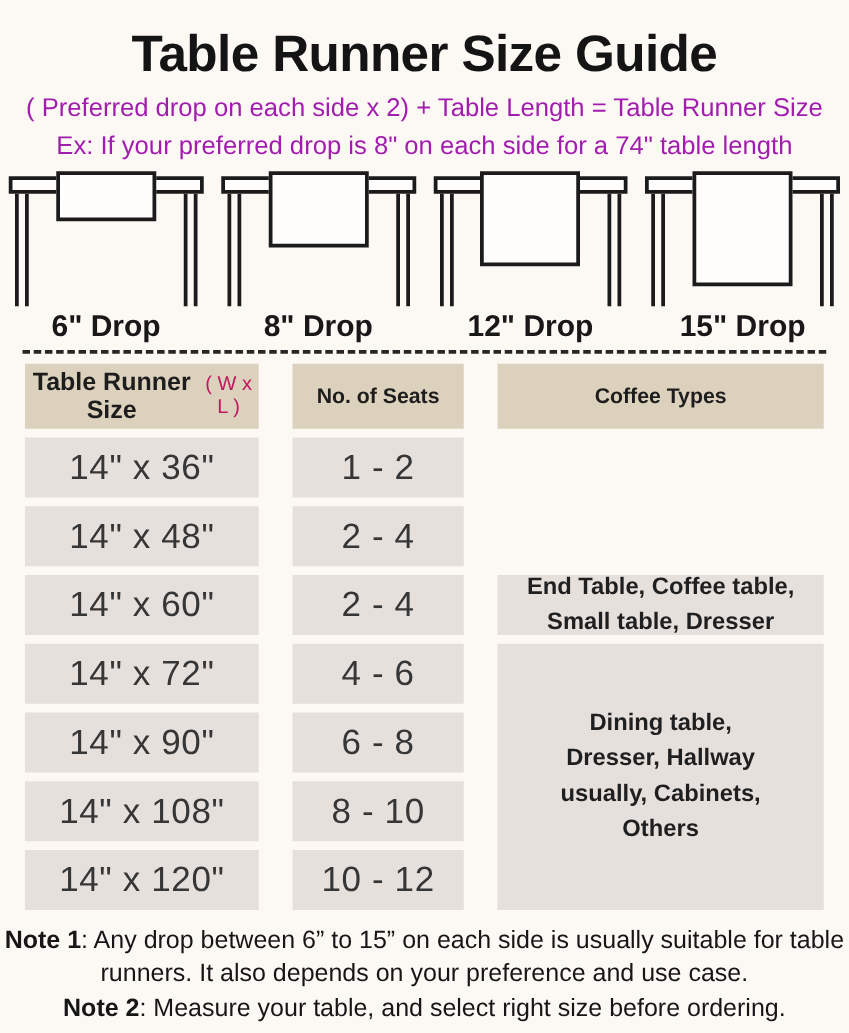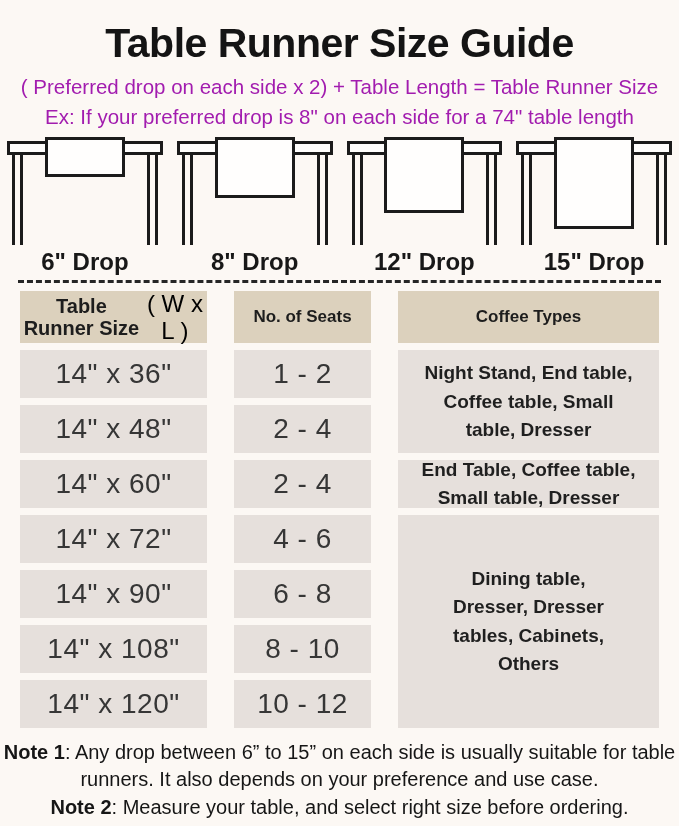--- a/index.html
+++ b/index.html
@@ -58,21 +58,21 @@
     grid-template-columns:187px 137px 261px;
     grid-template-rows:52px repeat(7,48px);
     column-gap:27px;
     row-gap:7px;
     padding:8px 20px 0 20px;
   }
   .cell { display:flex; align-items:center; justify-content:center; text-align:center; }
   .th { background:#dcd1bd; }
   .td { background:#e6e0dc; }
   .th-main { font-weight:700; font-size:20px; line-height:1.1; color:#1d1d1d; }
-  .th-sub  { font-weight:400; font-size:24px; line-height:1.15; color:#000000; }
+  .th-sub  { font-weight:400; font-size:16px; line-height:1.15; color:#be185d; }
   .th-single { font-weight:700; font-size:17px; color:#1d1d1d; }
   .num-val { font-size:28px; font-weight:400; color:#363636; letter-spacing:0.5px; }
   .types-val { font-weight:700; font-size:19px; line-height:1.5; color:#1f1f1f; }
   .type-a { grid-column:3; grid-row:2/4; }
   .type-b { grid-column:3; grid-row:4/5; }
   .type-c { grid-column:3; grid-row:5/9; }
   .type-a .types-val { max-width:216px; }
   .type-b .types-val { max-width:232px; }
   .type-c .types-val { max-width:182px; }
   .c1 { grid-column:1; } .c2 { grid-column:2; }
@@ -178,28 +178,25 @@
     <div class="cell td c2" style="grid-row:6">
         <span class="num-val">6 - 8</span>
       </div>
     <div class="cell td c2" style="grid-row:7">
         <span class="num-val">8 - 10</span>
       </div>
     <div class="cell td c2" style="grid-row:8">
         <span class="num-val">10 - 12</span>
       </div>
 
-    <div class="cell td type-a">
-      <div class="types-val">Night Stand, End table, Coffee table, Small table, Dresser</div>
-    </div>
     <div class="cell td type-b">
       <div class="types-val">End Table, Coffee table, Small table, Dresser</div>
     </div>
     <div class="cell td type-c">
-      <div class="types-val">Dining table, Dresser, Dresser tables, Cabinets, Others</div>
+      <div class="types-val">Dining table, Dresser, Hallway usually, Cabinets, Others</div>
     </div>
   </section>
 
   <footer class="notes">
     <p><b>Note 1</b><span>: Any drop between 6” to 15” on each side is usually suitable for table runners. It also depends on your preference and use case.</span></p>
     <p><b>Note 2</b><span>: Measure your table, and select right size before ordering.</span></p>
   </footer>
 
 </div>
 

